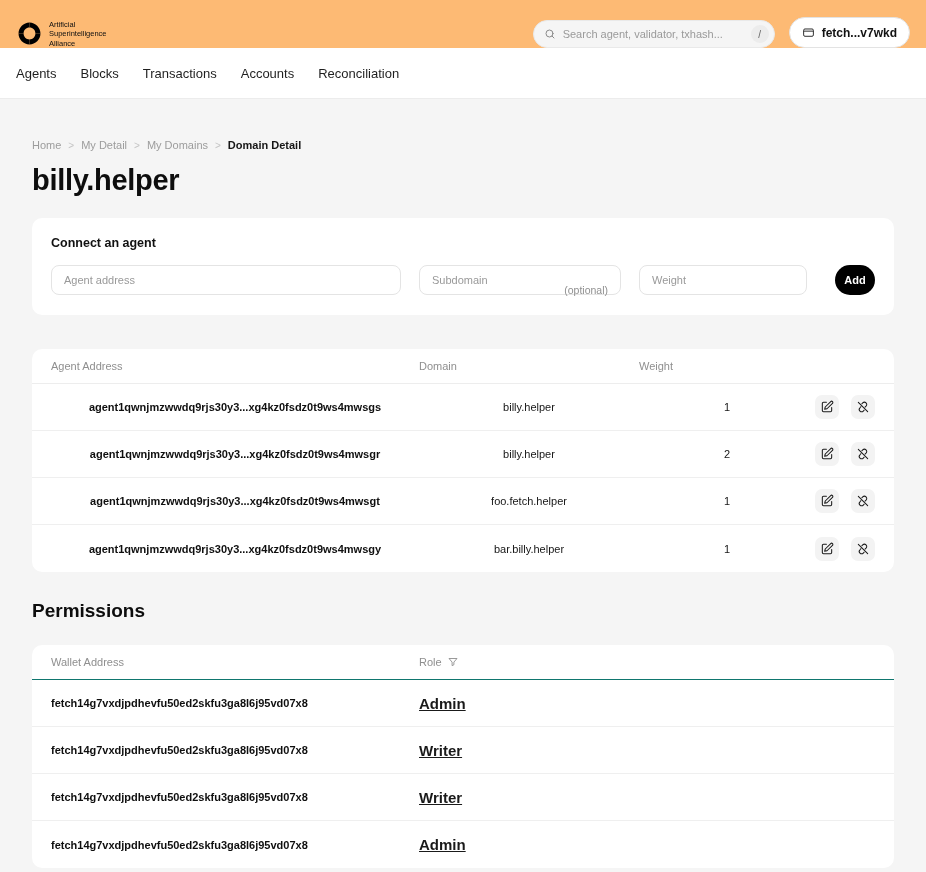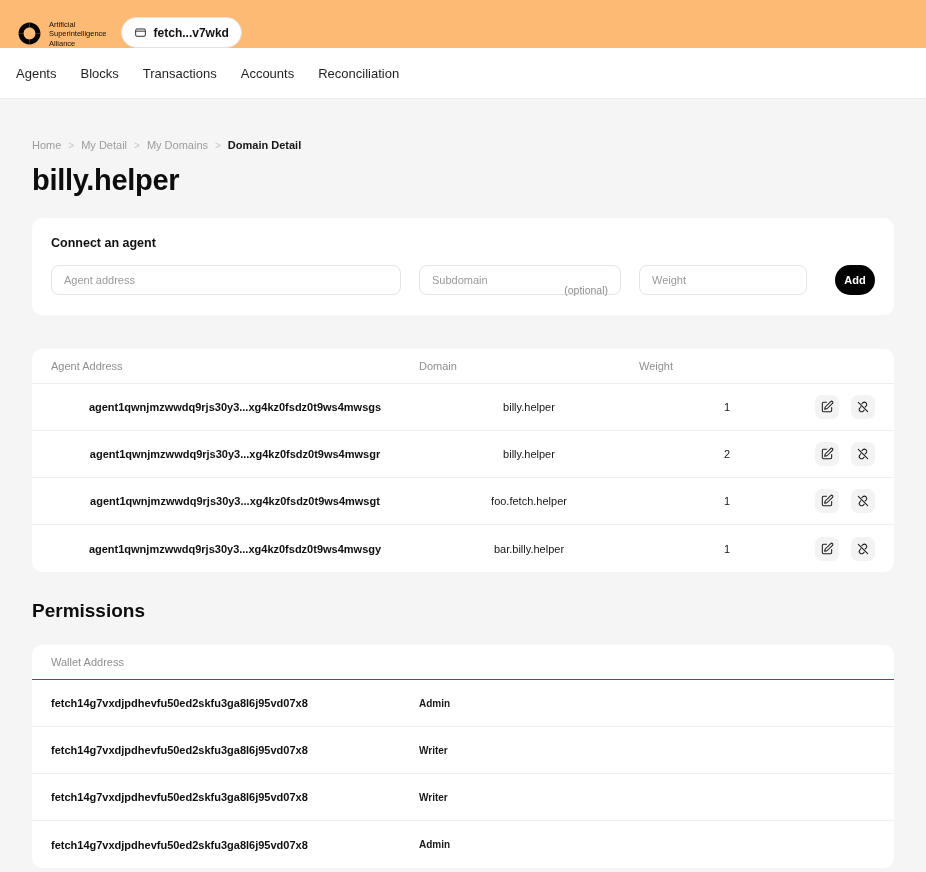--- a/index.html
+++ b/index.html
@@ -54,21 +54,21 @@
   .actions { display:flex; gap:12px; justify-self:end; }
   .iconbtn { width:24px; height:24px; border-radius:7px; border:none; background:#f3f3f3; color:#1c1c1c; display:flex; align-items:center; justify-content:center; cursor:pointer; }
   .iconbtn svg { width:14px; height:14px; display:block; }
 
   .section-title { margin-top:28px; font-size:19px; font-weight:bold; color:#0d0d0d; }
   .perm-card { margin-top:23px; }
   .phead, .prow { display:grid; grid-template-columns:368px 1fr; align-items:center; padding:0 19px; }
   .phead { height:35px; font-size:11px; color:#8f8f8f; border-bottom:1px solid #0f766e; }
   .prow { height:47px; border-bottom:1px solid #efefef; }
   .prow:last-child { border-bottom:none; }
-  .role { font-size:10px; font-weight:bold; color:#1a1a1a; }
+  .role { font-size:15px; font-weight:bold; color:#1a1a1a;text-decoration:underline; }
   .role-head { display:flex; align-items:center; gap:5px; }
   .funnel { width:12px; height:12px; color:#8f8f8f; cursor:pointer; display:flex; }
 </style>
 </head>
 <body>
 
 <div class="topbar">
   <div class="logo">
     <span class="logo-mark">
       <svg width="27" height="27" viewBox="0 0 32 32">
@@ -80,20 +80,30 @@
         </g>
       </svg>
     </span>
     <span class="logo-text">
       <span style="display:block">Artificial</span>
       <span style="display:block">Superintelligence</span>
       <span style="display:block">Alliance</span>
     </span>
   </div>
 
+  <div class="search">
+    <span class="search-icon">
+      <svg width="12" height="12" viewBox="0 0 24 24" fill="none" stroke="currentColor" stroke-width="2" stroke-linecap="round">
+          <circle cx="11" cy="11" r="7"></circle>
+          <path d="M20 20l-4-4"></path>
+        </svg>
+    </span>
+    <input type="text" placeholder="Search agent, validator, txhash..." style="">
+    <span class="slash-badge">/</span>
+  </div>
 
 
   <button class="pillbtn wallet-btn">
     <span class="wallet-icon">
       <svg width="13" height="13" viewBox="0 0 24 24" fill="none" stroke="currentColor" stroke-width="1.8">
           <rect x="3" y="5.5" width="18" height="13.5" rx="2.5"></rect>
           <path d="M3 9.5h18"></path>
         </svg>
     </span>
     <span>fetch...v7wkd</span>
@@ -230,20 +240,28 @@
           </button>
       </div>
     </div>
   </div>
 
   <div class="section-title">Permissions</div>
 
   <div class="card perm-card">
     <div class="phead">
       <div>Wallet Address</div>
+      <div class="role-head">
+        <span>Role</span>
+        <span class="funnel">
+          <svg viewBox="0 0 24 24" fill="none" stroke="currentColor" stroke-width="1.8" stroke-linejoin="round">
+              <path d="M4 5h16l-6.2 7.2v5.3l-3.6 1.8v-7.1z"></path>
+            </svg>
+        </span>
+      </div>
     </div>
 
     <div class="prow">
       <div class="cell addr">fetch14g7vxdjpdhevfu50ed2skfu3ga8l6j95vd07x8</div>
       <div class="role">Admin</div>
     </div>
     <div class="prow">
       <div class="cell addr">fetch14g7vxdjpdhevfu50ed2skfu3ga8l6j95vd07x8</div>
       <div class="role">Writer</div>
     </div>

